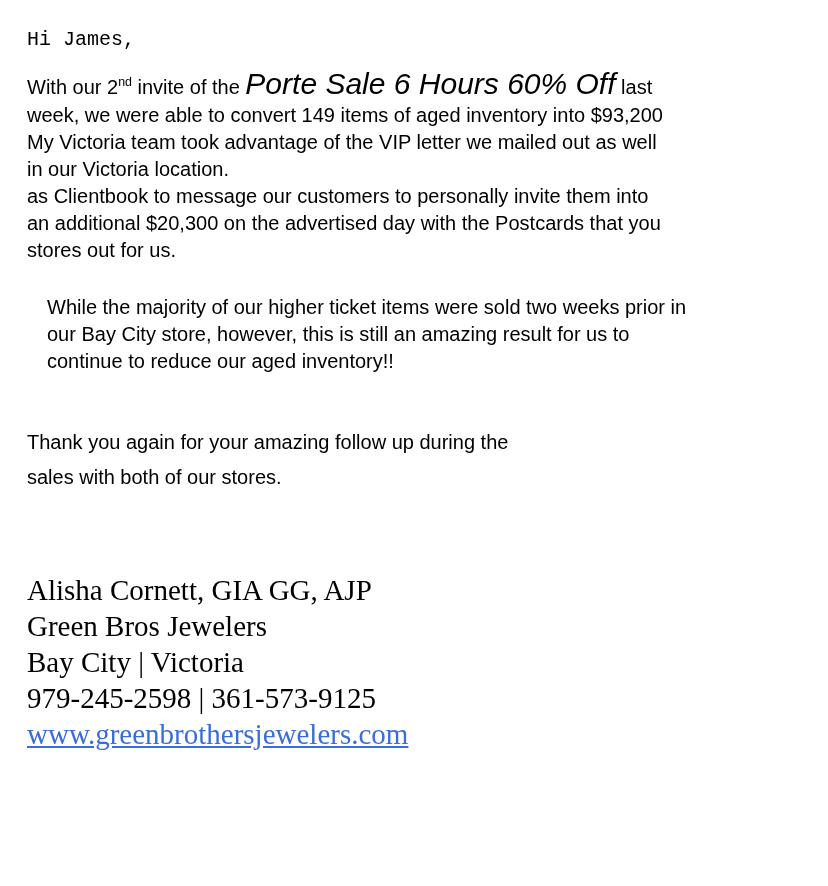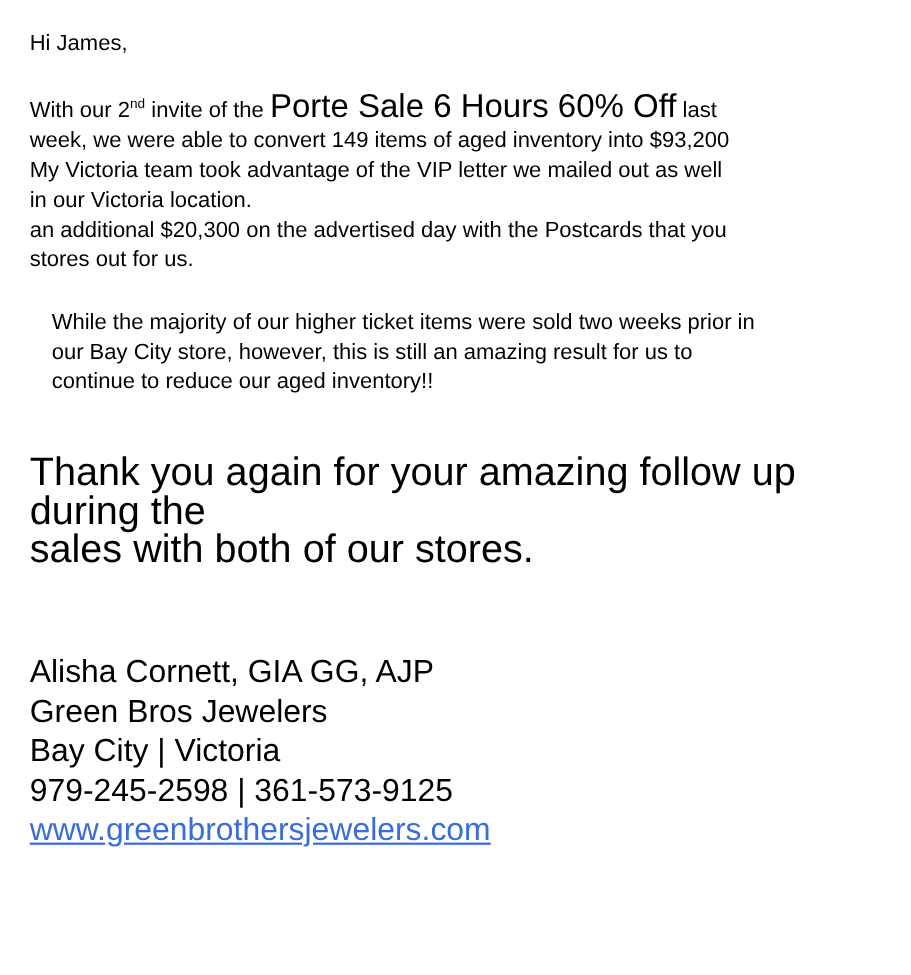--- a/index.html
+++ b/index.html
@@ -12,38 +12,39 @@
     overflow: hidden;
   }
   .email-body {
     padding: 26px 20px 0 27px;
   }
   .line {
     font-size: 20px;
     line-height: 27px;
     white-space: pre-wrap;
   }
-  .greeting { margin-bottom: 27px; }
+  .greeting { margin-bottom: 14px; font-family: Liberation Mono, monospace; }
   .promo-big {
     font-size: 30px;
     line-height: 1.15;
+    font-style: italic;
   }
   sup.ord {
     font-size: 0.62em;
     vertical-align: super;
     line-height: 0;
     margin-top: 23px;
   }
   .para2 { margin-top: 30px; margin-left: 20px; }
   .closing { margin-top: 50px; }
   .closing .line {
-    font-size: 36px;
+    font-size: 20px;
     line-height: 35px;
   }
-  .signature { margin-top: 77px; }
+  .signature { margin-top: 77px; font-family: Liberation Serif, serif; }
   .signature .line {
     font-size: 29px;
     line-height: 36px;
   }
   a.web-link {
     color: var(--link, #3a6ddc);
     text-decoration: underline;
     cursor: pointer;
   }
 </style>
@@ -52,20 +53,21 @@
 
 <div class="email-body">
 
   <div class="line greeting">Hi James,</div>
 
   <div>
     <div class="line"><span>With our 2</span><sup class="ord">nd</sup><span> invite of the </span><span class="promo-big">Porte Sale 6 Hours 60% Off</span><span> last</span></div>
     <div class="line">week, we were able to convert 149 items of aged inventory into $93,200</div>
     <div class="line">My Victoria team took advantage of the VIP letter we mailed out as well</div>
     <div class="line">in our Victoria location.</div>
+    <div class="line">as Clientbook to message our customers to personally invite them into</div>
     <div class="line">an additional $20,300 on the advertised day with the Postcards that you</div>
     <div class="line">stores out for us.</div>
   </div>
 
   <div class="para2">
     <div class="line">While the majority of our higher ticket items were sold two weeks prior in</div>
     <div class="line">our Bay City store, however, this is still an amazing result for us to</div>
     <div class="line">continue to reduce our aged inventory!!</div>
   </div>
 

